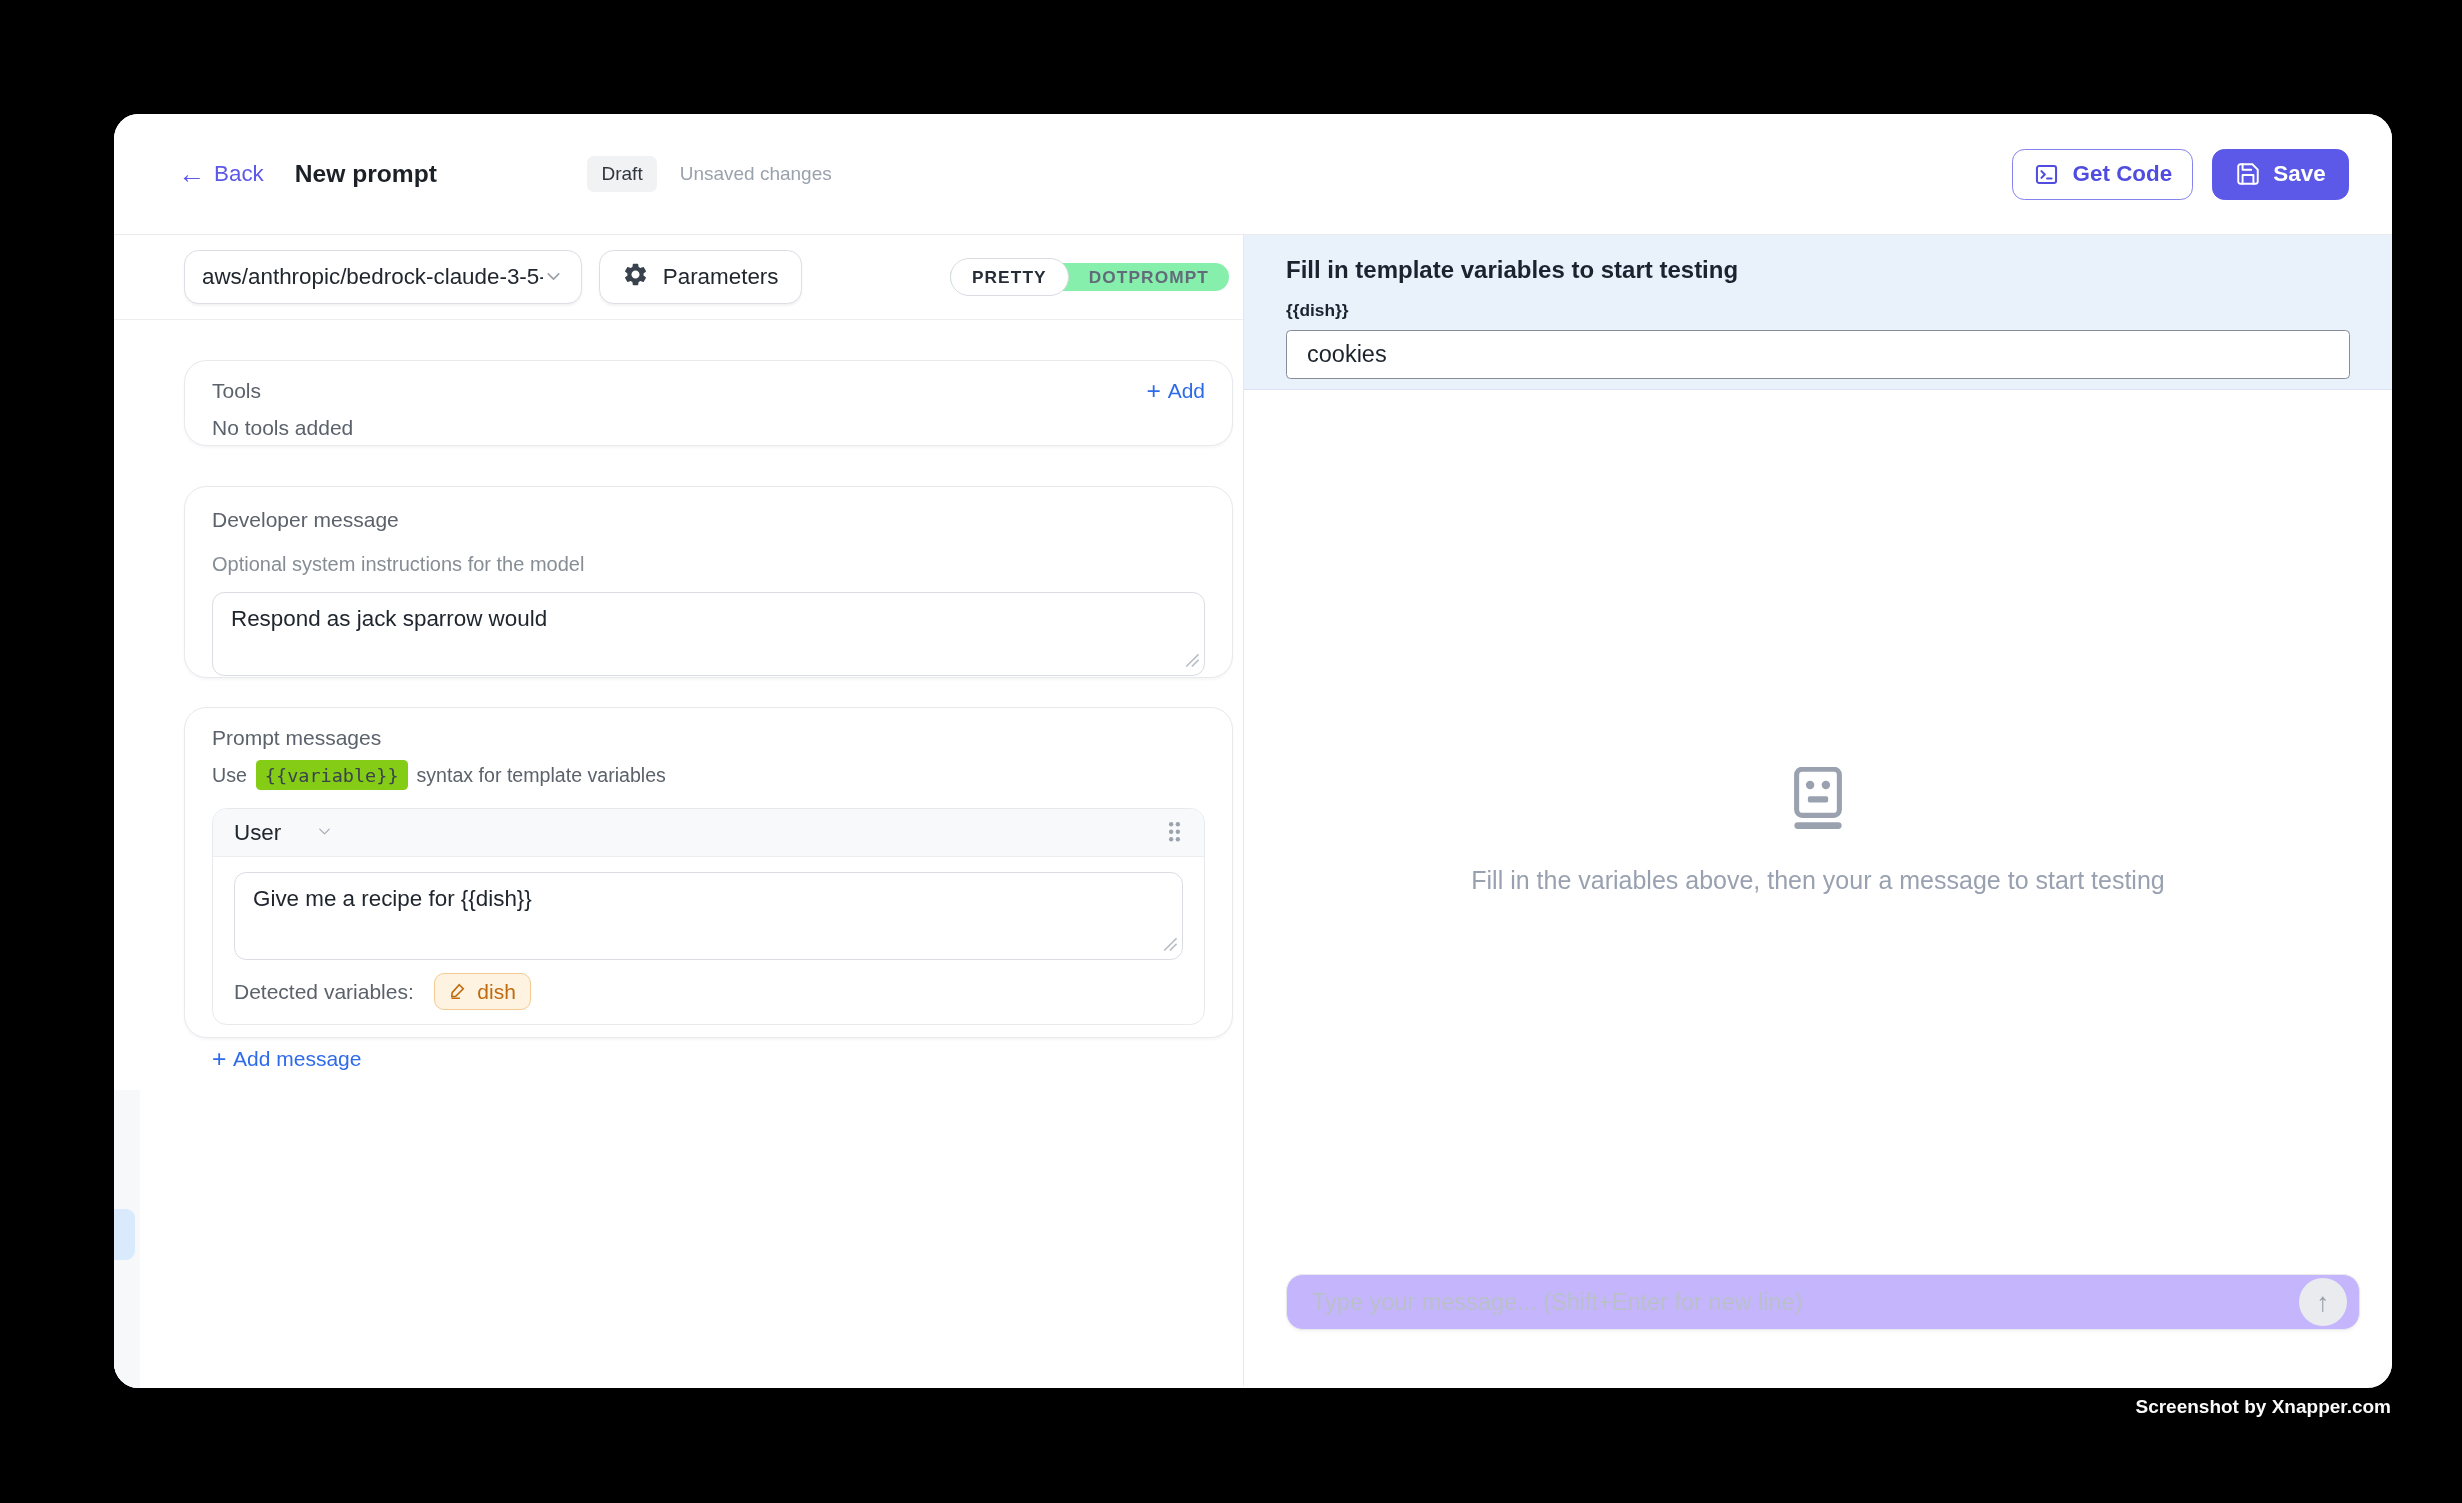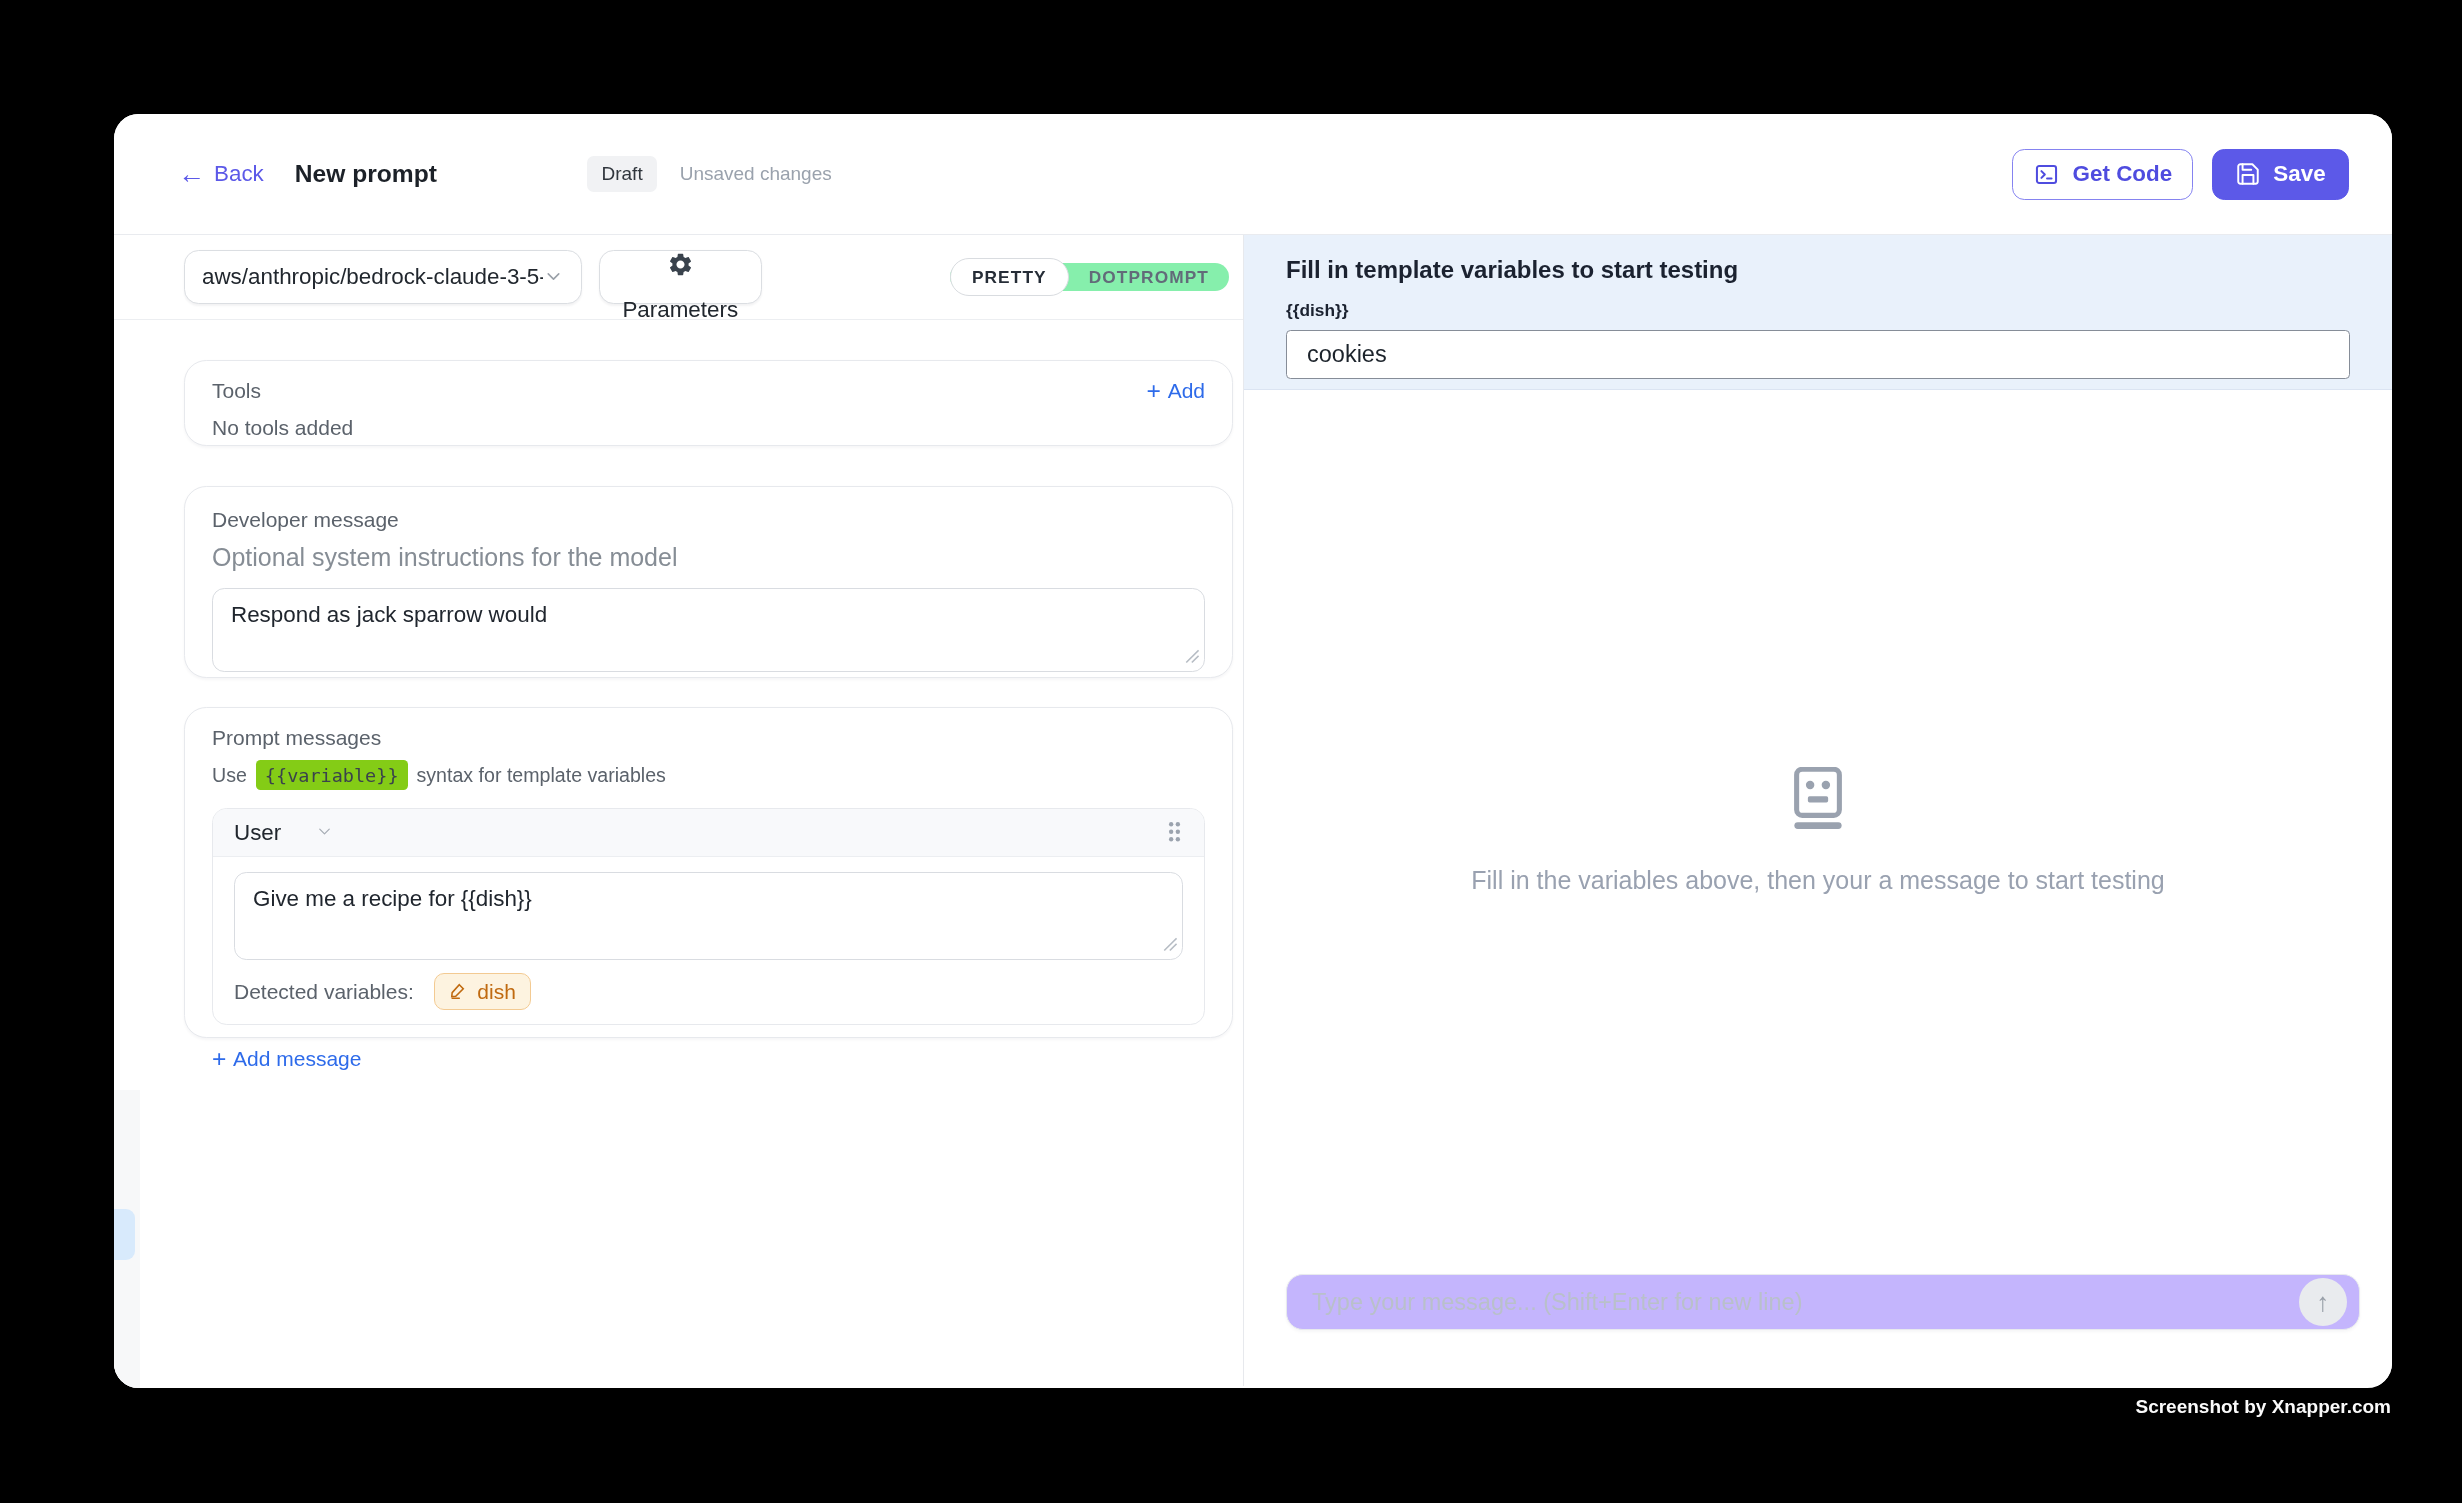--- a/index.html
+++ b/index.html
@@ -23,39 +23,39 @@
 
   
   .content{ display:flex; height:1151px; }
   .left-pane{ width:1130px; border-right:1.7px solid #e7e9ed; position:relative; background:#fff; }
   .right-pane{ flex:1; position:relative; background:#fff; }
 
   
   .model-row{ height:85px; display:flex; align-items:center; padding:0 14px 0 70px; border-bottom:1.7px solid #eceef1; }
   .selector{ width:398px; height:54px; border:1.7px solid #dbdee2; border-radius:14.6px; background:#fff; display:flex; align-items:center; justify-content:space-between; padding:0 17px; box-shadow:0 1.1px 2.2px rgba(16,24,40,.05); cursor:pointer; }
   .selector .val{ font-size:22.4px; color:#21272e; white-space:nowrap; overflow:hidden; }
-  .params{ margin-left:17px; height:54px; padding:0 22.4px; border:1.7px solid #dbdee2; border-radius:14.6px; background:#fff; display:flex; align-items:center; gap:13.4px; font-size:22.4px; font-weight:500; color:#21272e; box-shadow:0 1.1px 2.2px rgba(16,24,40,.05); cursor:pointer;flex-direction:column; }
+  .params{ margin-left:17px; height:54px; padding:0 22.4px; border:1.7px solid #dbdee2; border-radius:14.6px; background:#fff; display:flex; align-items:center; gap:13.4px; font-size:22.4px; font-weight:500; color:#21272e; box-shadow:0 1.1px 2.2px rgba(16,24,40,.05); cursor:pointer; }
   .model-row .spacer{ flex:1; }
   .toggle{ height:28px; background:#86efac; border-radius:22.4px; display:flex; align-items:center; font-size:17.3px; letter-spacing:1.1px; font-weight:700; }
   .seg-on{ height:38px; display:flex; align-items:center; background:#fff; border:1.1px solid #d9dce0; border-radius:20px; padding:0 21px; color:#262d37; cursor:pointer; }
   .seg-off{ padding:0 20px; color:#626b79; cursor:pointer; }
 
   
   .cards{ width:1049px; margin-left:70px; }
   .card{ background:#fff; border:1.7px solid #e7e9ed; border-radius:22.4px; box-shadow:0 1.1px 2.8px rgba(16,24,40,.04); }
   .lbl-gray{ font-size:21px; color:#5b626b; }
   .link-blue{ display:flex; align-items:center; gap:6.7px; color:#2e6bea; font-size:21px; font-weight:500; cursor:pointer; }
   .link-blue .plus{ font-size:24.6px; line-height:1; font-weight:400; }
 
   .tools{ margin-top:40px; height:86px; padding:18px 27px; }
   .tools .row1{ display:flex; justify-content:space-between; align-items:center; }
   .tools .empty{ margin-top:12.3px; font-size:21px; color:#5b626b; }
 
   .dev{ margin-top:40px; height:192px; padding:21px 27px; }
-  .dev .sub{ margin-top:11px; font-size:25px; color:#868d95; }
+  .dev .sub{ margin-top:21px; font-size:20px; color:#868d95; }
   .ta-wrap{ position:relative; margin-top:15.7px; }
   textarea{ width:100%; resize:none; border:1.7px solid #d9dce1; border-radius:12.3px; font-family:"Liberation Sans",sans-serif; font-size:22.4px; color:#20262e; padding:13.4px 18px; outline:none; display:block; }
   .ta-dev{ height:84px; }
   .resize-h{ position:absolute; right:5.6px; bottom:5.6px; pointer-events:none; }
 
   .pm{ margin-top:29px; height:331px; padding:18px 27px; }
   .hint{ margin-top:10px; display:flex; align-items:center; gap:9px; font-size:19.6px; color:#5b626b; }
   .code-pill{ font-family:"DejaVu Sans Mono",monospace; font-size:18.5px; color:#3a424c; background:#84cc16; border-radius:4.5px; padding:4.5px 9px; }
   .msg-block{ margin-top:18px; border:1.7px solid #e7e9ed; border-radius:14.6px; overflow:hidden; }
   .msg-hd{ height:48px; background:#f8f9fb; border-bottom:1.7px solid #eceef1; display:flex; align-items:center; justify-content:space-between; padding:0 21px; }

